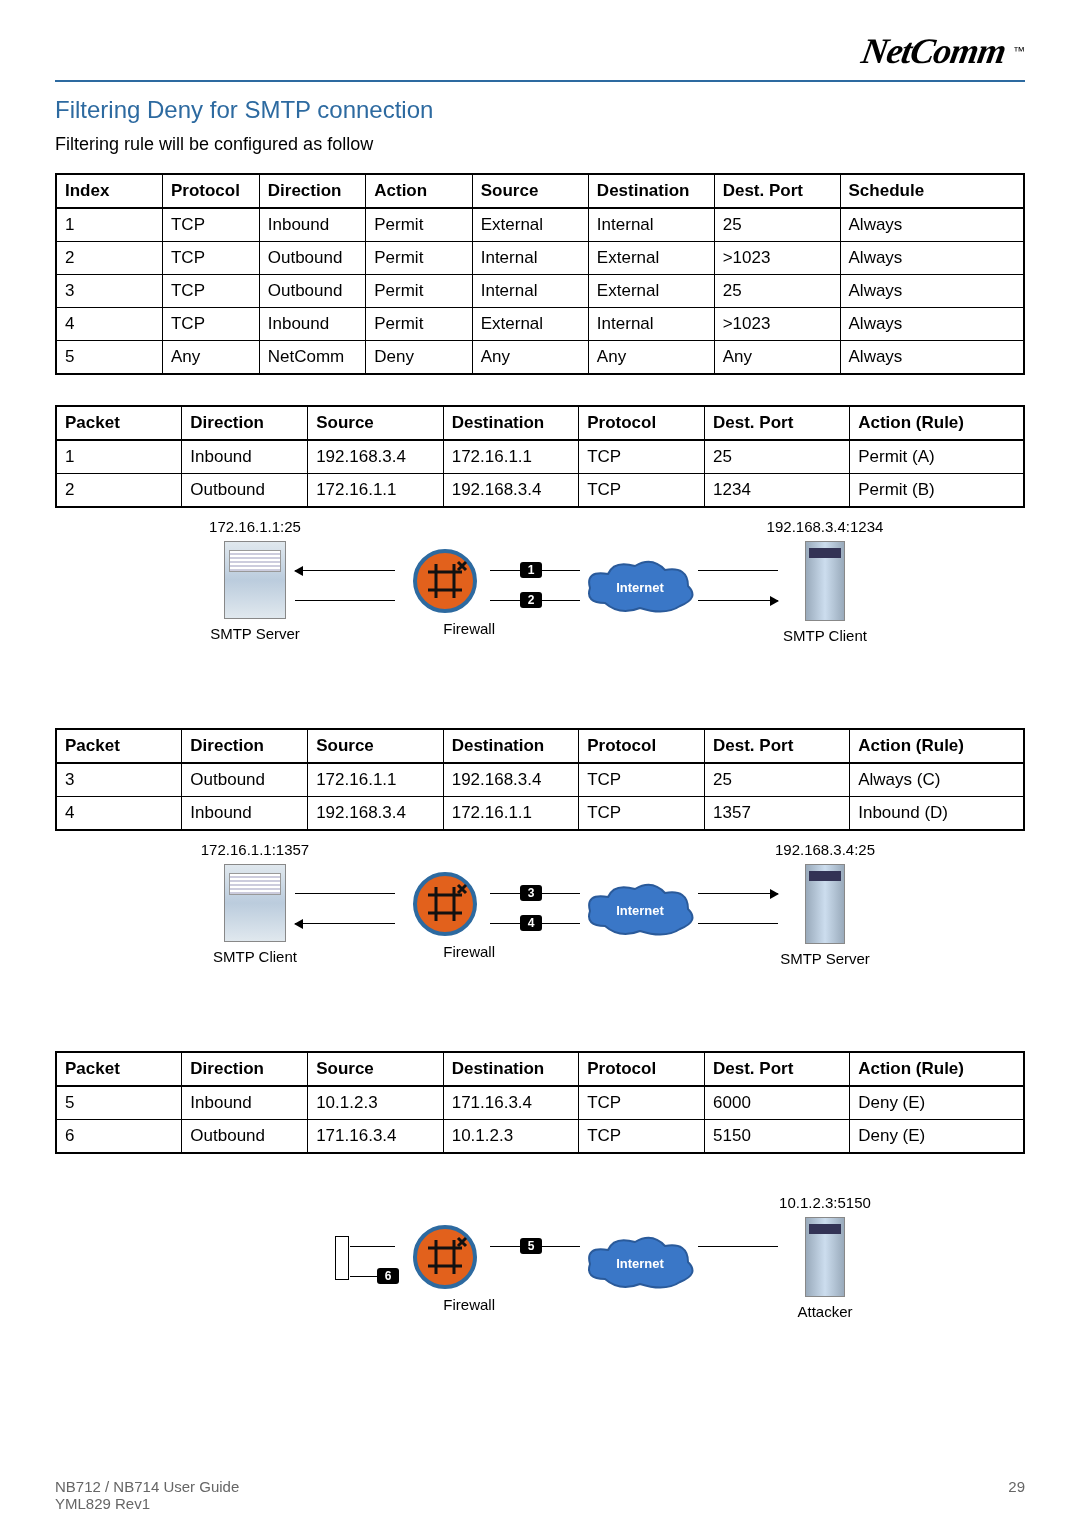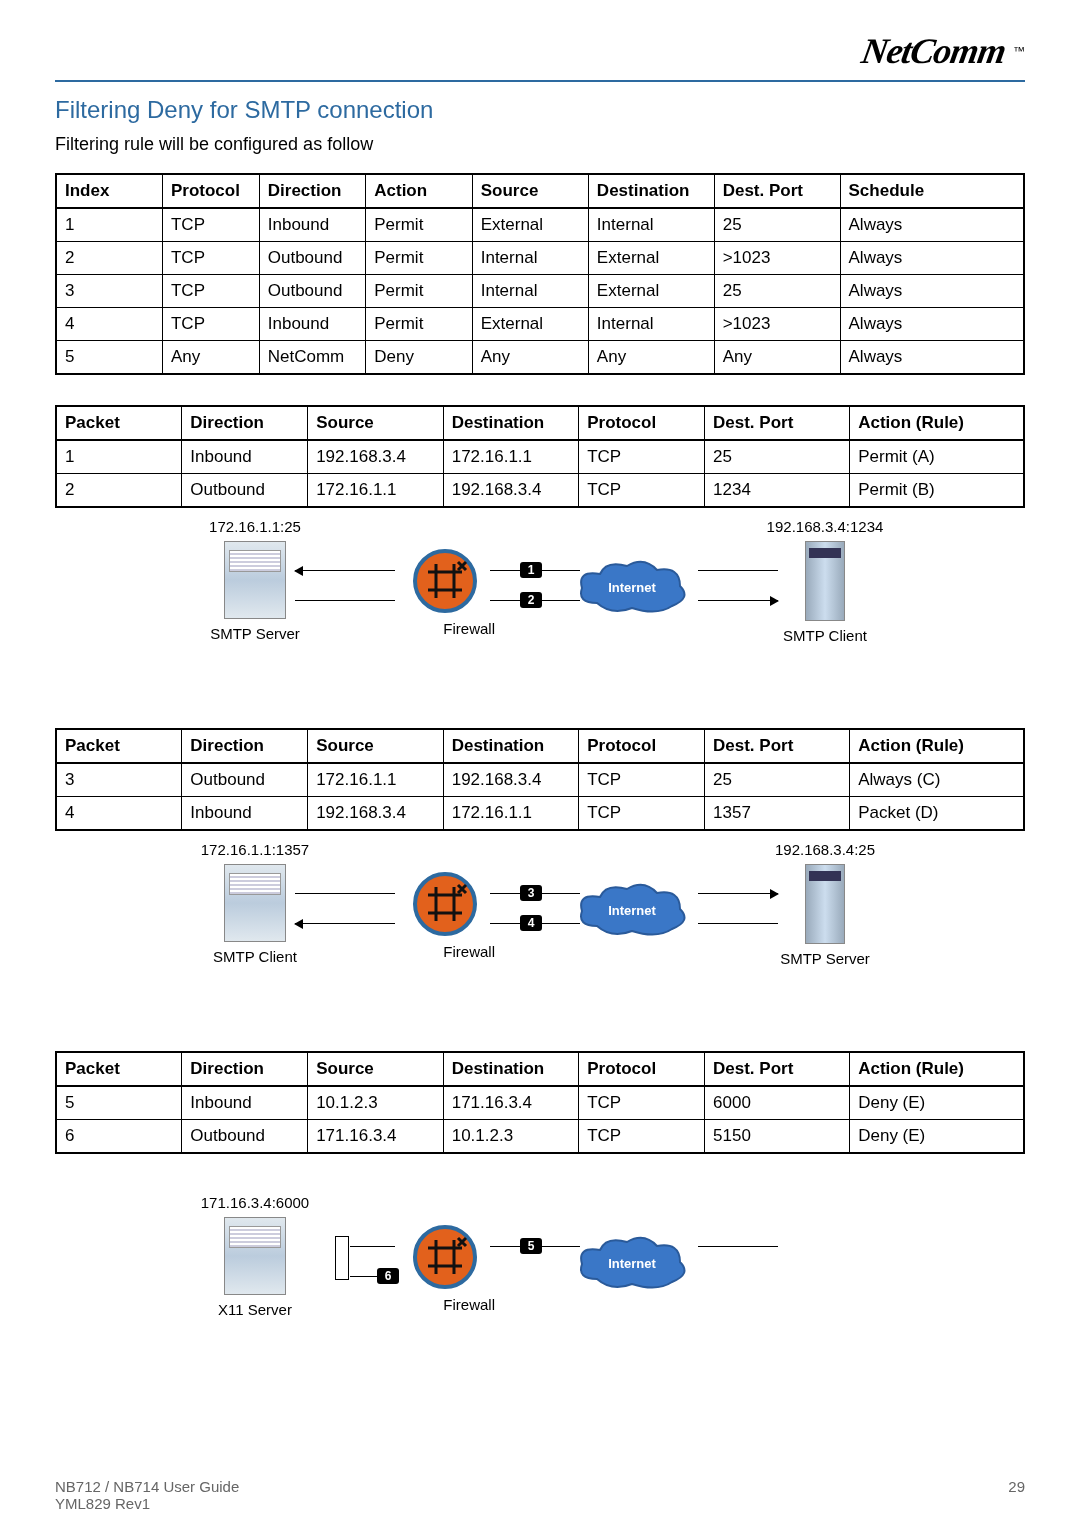--- a/index.html
+++ b/index.html
@@ -108,21 +108,21 @@
   .firewall {
     position: absolute;
     left: 215px; top: 30px;
     width: 100px; text-align: right;
   }
   .firewall svg { display:block; margin:0 auto; }
   .firewall .caption { margin-top: 6px; }
 
   .cloud {
     position: absolute;
-    left: 392px; top: 40px;
+    left: 400px; top: 40px;
     width: 120px; text-align: center;
   }
   .cloud svg { display:block; margin:0 auto; }
 
   .flow-line {
     position: absolute;
     height: 0;
     border-top: 1px solid #000;
   }
   .arrow-left::before {
@@ -353,21 +353,21 @@
         <td>25</td>
         <td>Always (C)</td>
       </tr>
       <tr>
         <td>4</td>
         <td>Inbound</td>
         <td>192.168.3.4</td>
         <td>172.16.1.1</td>
         <td>TCP</td>
         <td>1357</td>
-        <td>Packet (D)</td>
+        <td>Inbound (D)</td>
       </tr>
     </tbody>
 </table>
 
 <div class="diagram">
   <div class="endpoint left">
     <div class="ip">172.16.1.1:1357</div>
     <div class="server-box"></div>
     <div class="caption">SMTP Client</div>
   </div>
@@ -439,38 +439,38 @@
         <td>TCP</td>
         <td>5150</td>
         <td>Deny (E)</td>
       </tr>
     </tbody>
 </table>
 
 <div style="height:30px"></div>
 
 <div class="diagram">
-  <div class="endpoint left">
-    <div class="ip">171.16.3.4:6000</div>
-    <div class="server-box"></div>
-    <div class="caption">X11 Server</div>
-  </div>
   <div class="firewall">
     <svg width="66" height="66" viewBox="0 0 66 66">
       <circle cx="33" cy="33" r="30" fill="#e2611c" stroke="#2d6aa0" stroke-width="4"></circle>
       <path d="M16 24 L50 24 M16 42 L50 42 M24 16 L24 50 M42 16 L42 50" stroke="#111" stroke-width="3" fill="none"></path>
       <path d="M46 14 L54 22 M46 22 L54 14" stroke="#111" stroke-width="3"></path>
     </svg>
     <div class="caption">Firewall</div>
   </div>
   <div class="cloud">
     <svg width="120" height="60" viewBox="0 0 120 60">
       <path d="M25 45 Q5 45 10 30 Q5 12 28 16 Q34 2 55 8 Q72 -2 85 12 Q108 8 108 28 Q120 40 100 48 Q85 58 60 50 Q40 58 25 45 Z" fill="#3a77c7" stroke="#2a5a9a" stroke-width="2"></path>
       <text x="60" y="34" text-anchor="middle" fill="#fff" font-size="13" font-weight="bold">Internet</text>
     </svg>
+  </div>
+  <div class="endpoint right">
+    <div class="ip">10.1.2.3:5150</div>
+    <div class="server-box tower"></div>
+    <div class="caption">Attacker</div>
   </div>
   <div class="block-box" style="left:155px; top:42px;"></div>
   <div class="flow-line" style="left:170px; top:52px; width:45px;"></div>
   <div class="flow-line" style="left:310px; top:52px; width:90px;"></div>
   <div class="flow-line" style="left:518px; top:52px; width:80px;"></div>
   <div class="flow-line" style="left:170px; top:82px; width:45px;"></div>
   <div class="num-badge" style="left:340px; top:44px;">5</div>
   <div class="num-badge" style="left:197px; top:74px;">6</div>
 </div>
 

